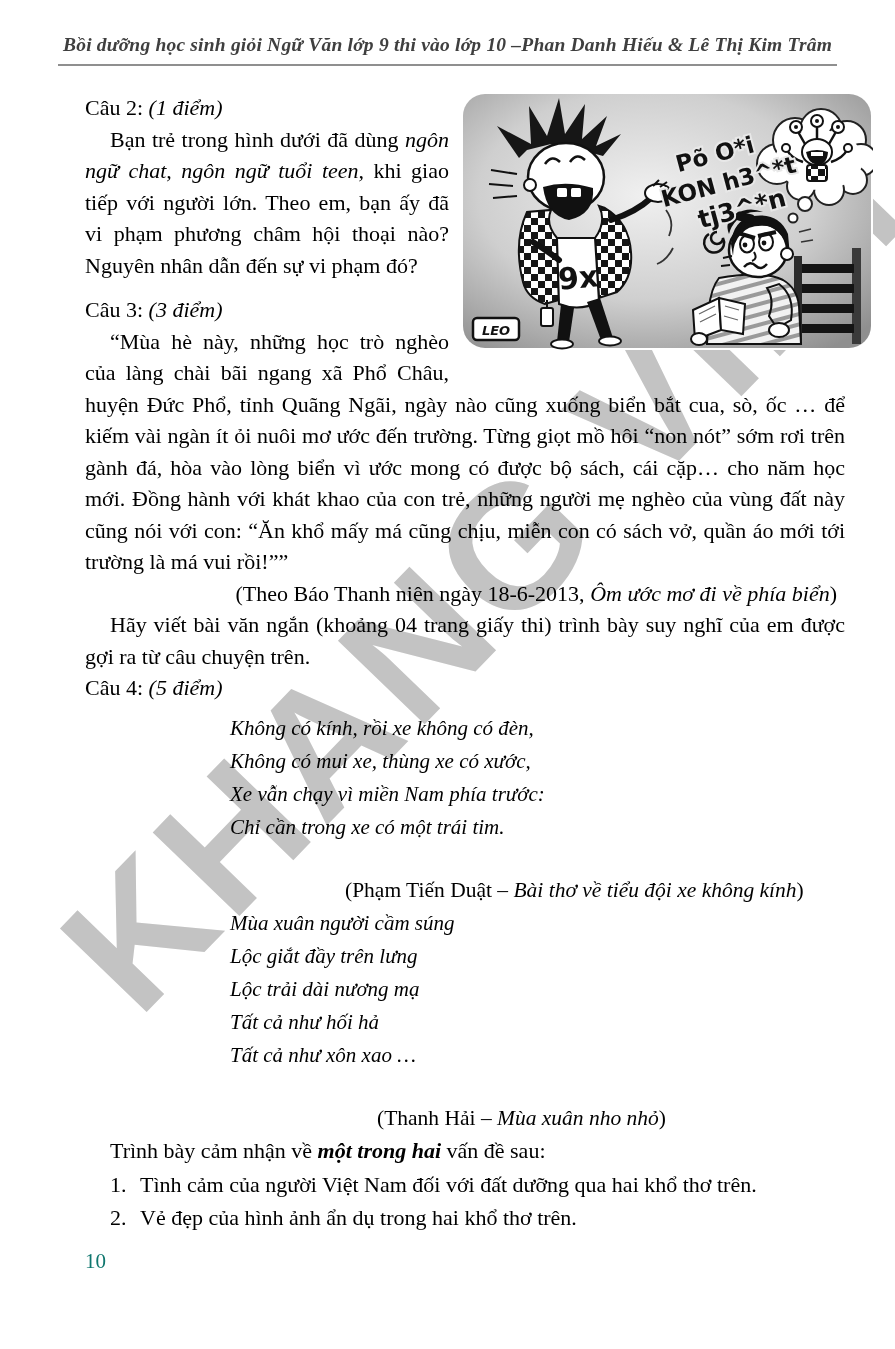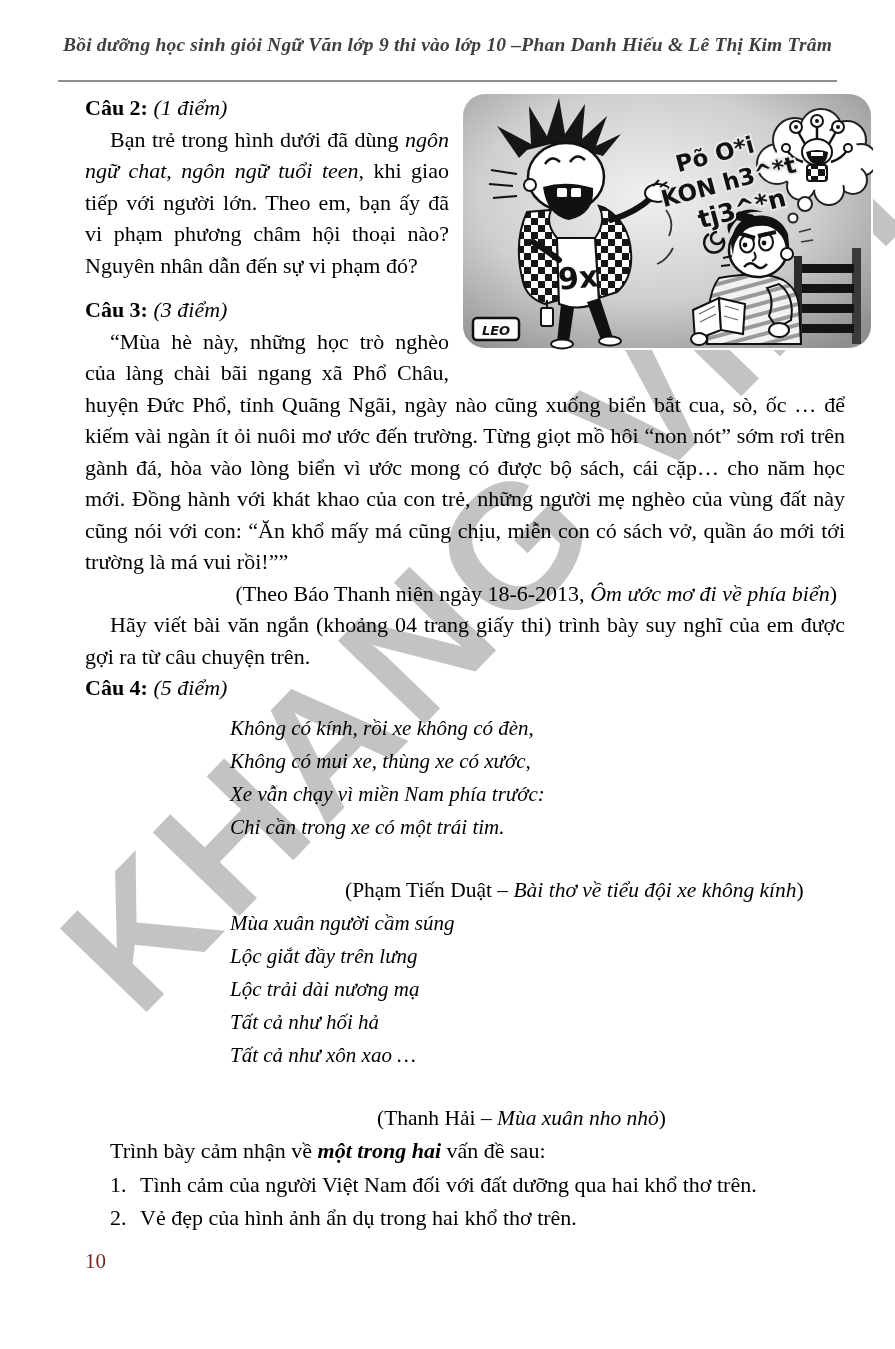--- a/index.html
+++ b/index.html
@@ -13,51 +13,51 @@
     position:absolute; left:95px; top:878px; z-index:0;
     font-family:"Liberation Sans", sans-serif; font-weight:bold;
     font-size:175px; letter-spacing:7px; color:#c3c3c3;
     white-space:nowrap; transform:rotate(-46deg); transform-origin:0 50%;
     pointer-events:none;
   }
   .header {
     position:absolute; left:58px; right:58px; top:34px; z-index:1;
     text-align:center; font-style:italic; font-weight:bold;
     font-size:19.5px; color:#3f3f3f; letter-spacing:0.2px;
-    padding-bottom:24px; border-bottom:2px solid #8f8f8f;
+    padding-bottom:8px; border-bottom:2px solid #8f8f8f;
   }
   .content {
     position:absolute; left:85px; right:50px; top:92px; z-index:1;
     font-size:22px; line-height:31.5px;
   }
   .cartoon-figure {
     float:right; width:412px; height:258px;
     margin:0 -28px 10px 12px; background:#fff;
   }
   .cartoon-figure svg { display:block; width:412px; height:258px; }
   p.body { text-align:justify; }
   .indent { text-indent:25px; }
-  .q-label { font-weight:bold; }
+  .q-label { font-weight:normal; }
   .q-points { font-style:italic; }
   .cau3-head { margin-top:13px; }
   .source-line { text-align:right; margin-right:8px; }
   .poem-block { padding-left:145px; font-style:italic; font-size:21px; line-height:33px; }
   .poem1 { margin-top:8px; }
   .poem2 { }
   .poem-source { font-size:21.5px; line-height:33px;margin-top:30px; }
   .poem-source .title { font-style:italic; }
   .src1 { margin-left:260px; }
   .src2 { margin-left:292px; }
   .task-bold { font-weight:bold; font-style:italic; }
   .olist { margin-top:2px; }
   .olist-row { display:flex; line-height:33px; margin-left:25px; }
   .olist-num { width:30px; flex:0 0 30px; }
   .page-number {
     position:absolute; left:85px; top:1249px; z-index:1;
-    font-size:21px; color:#7f1d1d;
+    font-size:21px; color:#0f766e;
   }
 </style>
 </head>
 <body>
 
 <div class="page">
 
   <div class="watermark">KHANG VIET</div>
 
   <header class="header">

